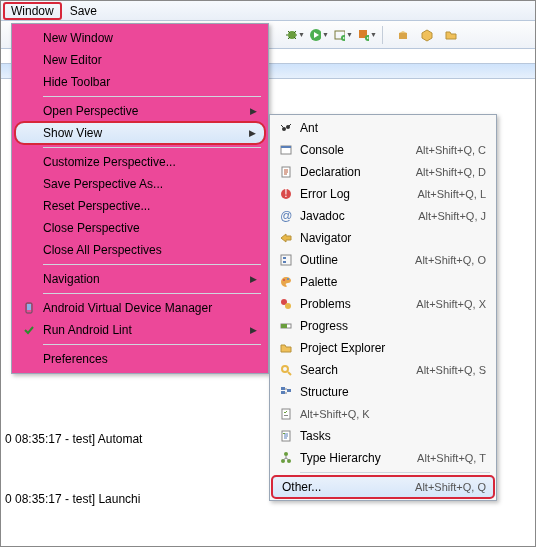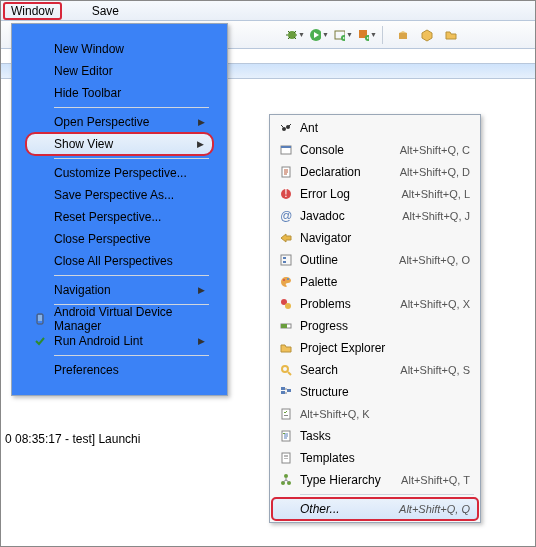--- a/index.html
+++ b/index.html
@@ -1,33 +1,33 @@
 <!DOCTYPE html>
 <html><head>
 <meta charset="utf-8">
 <style>
 * { box-sizing: border-box; margin: 0; padding: 0; font-family: "Segoe UI", Tahoma, sans-serif; font-size: 12px; }
 body { width: 536px; height: 547px; background: #fff; position: relative; overflow: hidden; border: 1px solid #888; }
-.menubar { height: 20px; background: linear-gradient(#f6f9fd,#e9eff7); border-bottom: 1px solid #b8c7db; display: flex; align-items: center; padding: 8px 2px; gap: 22px; }
+.menubar { height: 20px; background: linear-gradient(#f6f9fd,#e9eff7); border-bottom: 1px solid #b8c7db; display: flex; align-items: center; padding: 8px 2px; }
 .menubar-item { padding: 2px 8px; cursor: default; }
 .menubar-item.hl { border: 2px solid #d7273a; border-radius: 3px; padding: 0 6px; }
 .toolbar { height: 28px; background: linear-gradient(#fdfdfd,#eef2f8); border-bottom: 1px solid #b8c7db; display: flex; align-items: center; gap: 2px; padding: 0 6px; }
 .toolbar .sp { width: 275px; }
 .toolbar-btn { width: 22px; height: 20px; border: 1px solid transparent; display: flex; align-items: center; justify-content: center; }
 .mini-arrow { font-size: 7px; color: #555; margin-left: 1px; }
-.dropdown { position: absolute; left: 10px; top: 22px; width: 217px; background: #3b82f6; border: 1px solid #9aa7b7; box-shadow: 2px 2px 4px rgba(0,0,0,.25); padding: 14px; }
+.dropdown { position: absolute; left: 10px; top: 22px; width: 258px; background: #ec4899; border: 1px solid #9aa7b7; box-shadow: 2px 2px 4px rgba(0,0,0,.25); padding: 3px; }
 .dd-row { height: 22px; display: flex; align-items: center; padding: 0 24px 0 28px; position: relative; cursor: default; }
 .dd-row:hover, .dd-row.sel { background: linear-gradient(#e9f1fb,#d6e6f9); border: 1px solid #aecff7; border-radius: 2px; padding: 0 23px 0 27px; }
 .dd-row.sel.hl { outline: 2px solid #d7273a; outline-offset: -1px; border-radius: 9px; }
 .dd-sep { height: 1px; background: #d0d6de; margin: 3px 4px 3px 28px; }
 .dd-arrow { position: absolute; right: 8px; font-size: 9px; color: #333; }
 .dd-ico { position: absolute; left: 6px; width: 16px; height: 16px; display: flex; align-items: center; justify-content: center; }
-.submenu { position: absolute; left: 268px; top: 113px; width: 212px; background: #f7f7f7; border: 1px solid #9aa7b7; box-shadow: 2px 2px 4px rgba(0,0,0,.25); padding: 2px; }
+.submenu { position: absolute; left: 268px; top: 113px; width: 228px; background: #f7f7f7; border: 1px solid #9aa7b7; box-shadow: 2px 2px 4px rgba(0,0,0,.25); padding: 2px; }
 .sm-row { height: 22px; display: flex; align-items: center; padding: 0 8px 0 28px; position: relative; cursor: default; }
-.sm-row:hover, .sm-row.sel { background: linear-gradient(#e9f1fb,#d6e6f9); border: 1px solid #aecff7; border-radius: 2px; padding: 0 7px 0 27px; font-style: italic; }
+.sm-row:hover, .sm-row.sel { background: linear-gradient(#e9f1fb,#d6e6f9); border: 1px solid #aecff7; border-radius: 2px; padding: 0 7px 0 9px; }
 .sm-row.hl { outline: 2px solid #d7273a; outline-offset: -1px; border-radius: 4px; }
 .sm-label { flex: 1; }
 .sm-key { color: #555; font-size: 11px; }
 .sm-ico { position: absolute; left: 6px; width: 16px; height: 16px; display: flex; align-items: center; justify-content: center; }
 .sm-sep { height: 1px; background: #d0d6de; margin: 3px 4px 3px 28px; }
 .console { position: absolute; left: 0; top: 386px; right: 0; bottom: 0; font-family: "Courier New", monospace; font-size: 14px; padding: 2px 4px; line-height: 20px; white-space: pre; overflow: hidden; }
 .blue-band { position: absolute; left: 0; top: 62px; right: 0; height: 16px; background: linear-gradient(#cfe3fb,#e6f0fc); border-top: 1px solid #b8c7db; border-bottom: 1px solid #b8c7db; }
 svg { display: block; }
 </style>
 </head>
@@ -85,20 +85,21 @@
   <div class="toolbar-btn">
       <svg width="14" height="14">
         <path d="M2 4h4l1 2h5v5H2z" fill="#f0c05a" stroke="#b8923a"></path>
       </svg>
     </div>
 </div>
 
 <div class="blue-band"></div>
 
 <div class="console">
+  <div>0 08:35:17 - test] Automat</div>
   <div>0 08:35:17 - test] Launchi</div>
   
   
   
   
   
 </div>
 
 <div class="dropdown">
   <div class="dd-row">
@@ -315,31 +316,20 @@
           <path d="M5 5h4M5 7h4M5 9h3" stroke="#5a7fb8"></path>
           <path d="M4 4l1 1 1-1" stroke="#6a9e3e" fill="none"></path>
         </svg>
       </span>
       <span class="sm-label">Tasks</span>
       <span class="sm-key"></span>
     </div>
     <div class="sm-row">
       <span class="sm-ico">
         <svg width="14" height="14">
-          <rect x="3" y="2" width="8" height="10" fill="#fff" stroke="#888"></rect>
-          <rect x="5" y="4" width="4" height="2" fill="#b8b8b8"></rect>
-          <rect x="5" y="7" width="4" height="1" fill="#b8b8b8"></rect>
-        </svg>
-      </span>
-      <span class="sm-label">Templates</span>
-      <span class="sm-key"></span>
-    </div>
-    <div class="sm-row">
-      <span class="sm-ico">
-        <svg width="14" height="14">
           <circle cx="7" cy="3" r="2" fill="#6a9e3e"></circle>
           <circle cx="4" cy="10" r="2" fill="#6a9e3e"></circle>
           <circle cx="10" cy="10" r="2" fill="#6a9e3e"></circle>
           <path d="M7 5v2M7 7l-3 2M7 7l3 2" stroke="#888"></path>
         </svg>
       </span>
       <span class="sm-label">Type Hierarchy</span>
       <span class="sm-key">Alt+Shift+Q, T</span>
     </div>
     <div class="sm-sep"></div>

